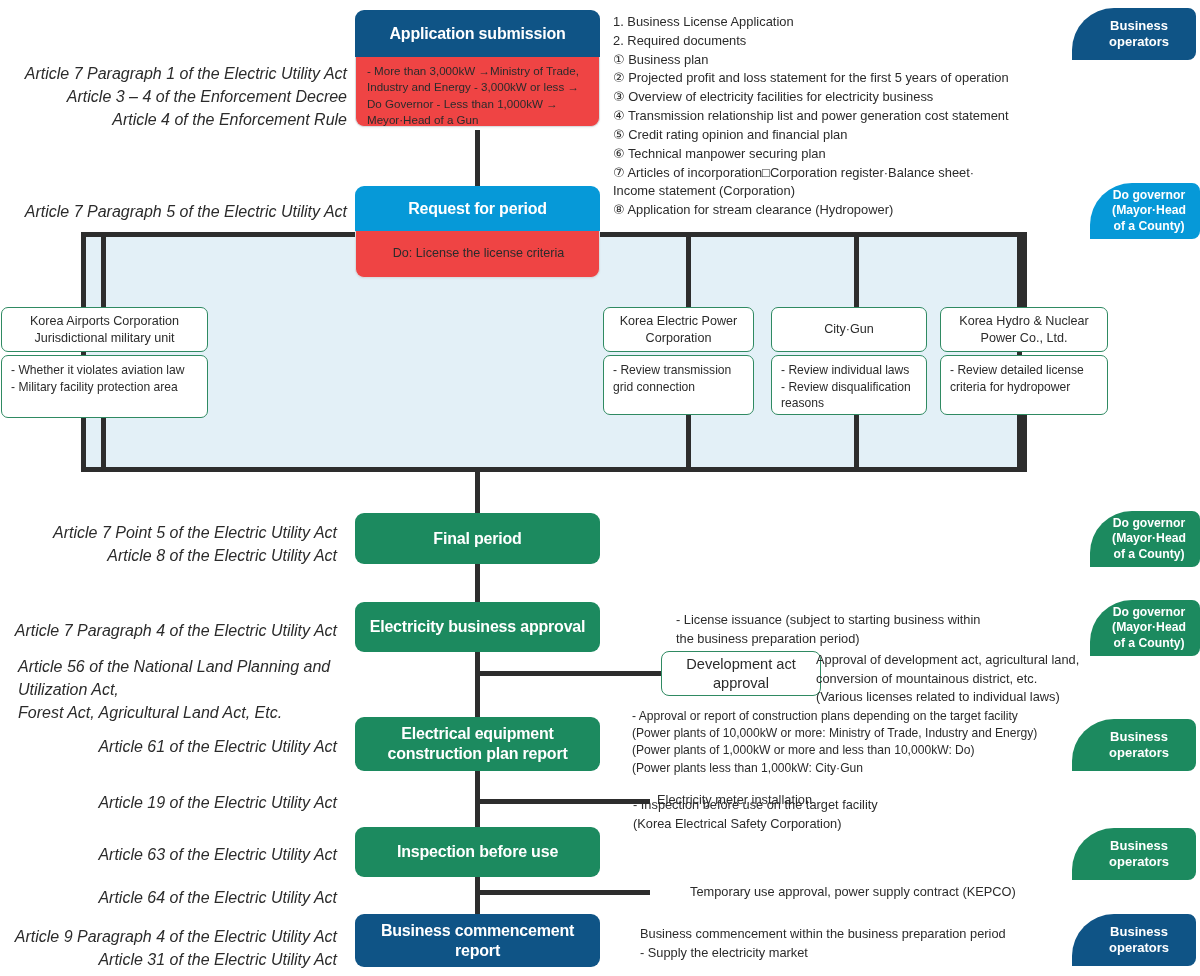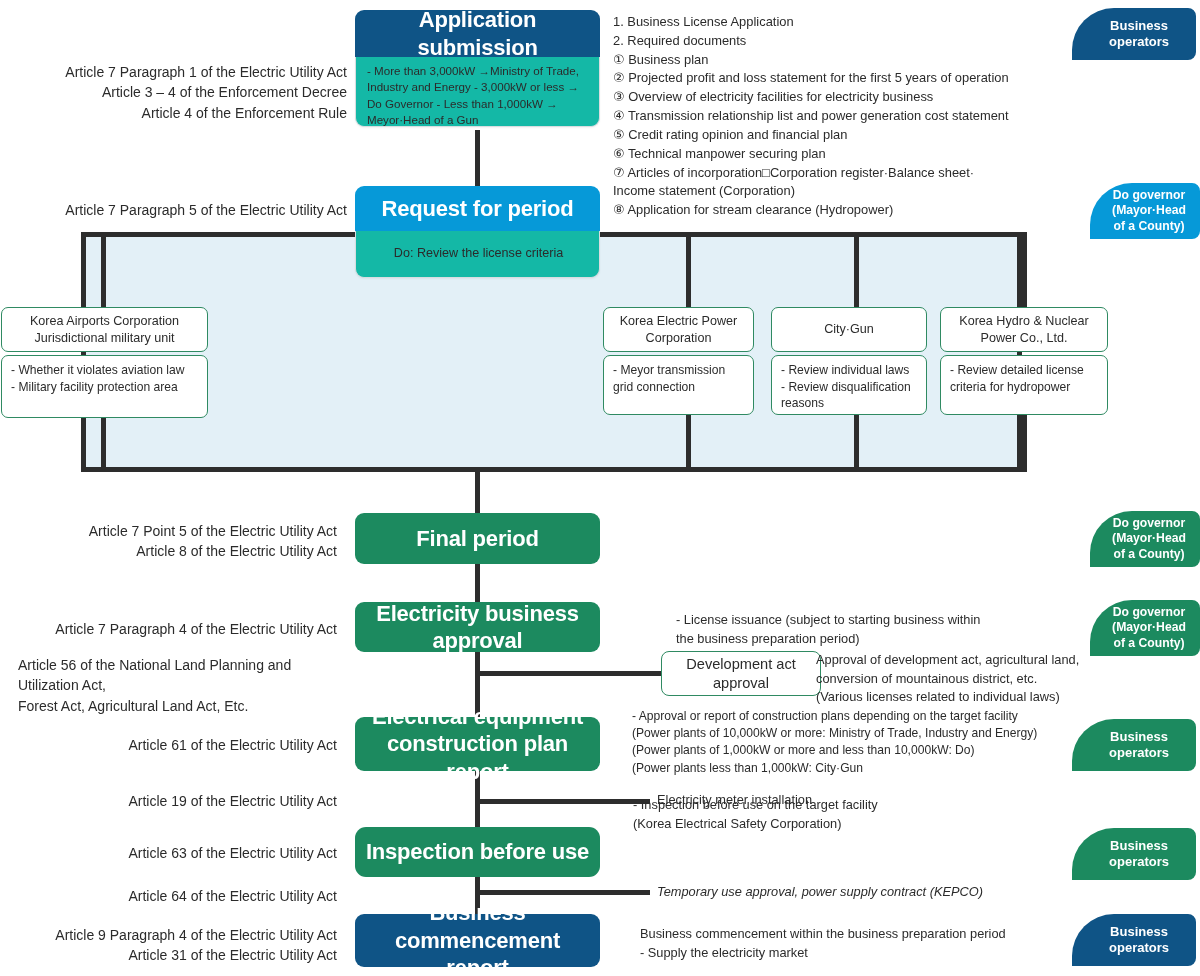--- a/index.html
+++ b/index.html
@@ -32,35 +32,35 @@
   .pbox{
     position:absolute;
     box-sizing:border-box;
     border-radius:9px;
     display:flex;
     align-items:center;
     justify-content:center;
     text-align:center;
     color:#fff;
     font-weight:bold;
-    font-size:22px;
+    font-size:16px;
     line-height:1.25;
     letter-spacing:-0.2px;
     padding:2px 6px;
   }
   .pbox.navy{background:#0f5486;}
   .pbox.cyan{background:#0699d8;}
   .pbox.green{background:#1c8a5f;}
   .pbox.flat-bottom{border-bottom-left-radius:0;border-bottom-right-radius:0;}
 
   
   .note{
     position:absolute;
     box-sizing:border-box;
-    background:#14b8a6;
+    background:#ef4444;
     border:1px solid #d8dde0;
     border-top:none;
     border-bottom-left-radius:9px;
     border-bottom-right-radius:9px;
     font-size:11.6px;
     line-height:1.42;
     color:#2b2b2b;
     padding:6px 9px 6px 11px;
     box-shadow:0 1px 2px rgba(0,0,0,0.05);
   }
@@ -115,24 +115,25 @@
     white-space:pre-line;
   }
   .badge.navy{background:#0f5486;}
   .badge.cyan{background:#0699d8;}
   .badge.green{background:#1c8a5f;}
 
   
   .refs{
     position:absolute;
     text-align:right;
-    font-size:14px;
+    font-size:16px;
     line-height:1.45;
     color:#2b2b2b;
     white-space:pre-line;
+    font-style:italic;
   }
   .refs.left{text-align:left;}
 
   
   .desc{
     position:absolute;
     text-align:left;
     font-size:12.8px;
     line-height:1.46;
     color:#2b2b2b;
@@ -223,34 +224,34 @@
     ④ Transmission relationship list and power generation cost statement
     ⑤ Credit rating opinion and financial plan
     ⑥ Technical manpower securing plan
     ⑦ Articles of incorporation□Corporation register·Balance sheet·
         Income statement (Corporation)
     ⑧ Application for stream clearance (Hydropower)</div>
 
   <div class="pbox cyan flat-bottom" style="left:355px;top:186px;width:245px;height:45px;">
     <span>Request for period</span>
   </div>
-  <div class="note centered" style="left:355px;top:231px;width:245px;height:47px;">Do: Review the license criteria</div>
+  <div class="note centered" style="left:355px;top:231px;width:245px;height:47px;">Do: License the license criteria</div>
   <div class="refs" style="left:10px;top:200px;width:337px;">Article 7 Paragraph 5 of the Electric Utility Act</div>
   <div class="badge cyan" style="left:1090px;top:183px;width:110px;height:56px;font-size:12.2px;padding-left:14px;">Do governor
 (Mayor·Head
 of a County)</div>
 
   <div class="card" style="left:1px;top:307px;width:207px;height:45px;">Korea Airports Corporation
 Jurisdictional military unit</div>
   <div class="card-body" style="left:1px;top:355px;width:207px;height:63px;">- Whether it violates aviation law
 - Military facility protection area</div>
 
   <div class="card" style="left:603px;top:307px;width:151px;height:45px;">Korea Electric Power
 Corporation</div>
-  <div class="card-body" style="left:603px;top:355px;width:151px;height:60px;">- Meyor transmission
+  <div class="card-body" style="left:603px;top:355px;width:151px;height:60px;">- Review transmission
    grid connection</div>
 
   <div class="card" style="left:771px;top:307px;width:156px;height:45px;">City·Gun</div>
   <div class="card-body" style="left:771px;top:355px;width:156px;height:60px;">- Review individual laws
 - Review disqualification
    reasons</div>
 
   <div class="card" style="left:940px;top:307px;width:168px;height:45px;">Korea Hydro &amp; Nuclear
 Power Co., Ltd.</div>
   <div class="card-body" style="left:940px;top:355px;width:168px;height:60px;">- Review detailed license
@@ -291,31 +292,31 @@
   <div class="desc small" style="left:632px;top:708px;width:450px;">- Approval or report of construction plans depending on the target facility
   (Power plants of 10,000kW or more: Ministry of Trade, Industry and Energy)
   (Power plants of 1,000kW or more and less than 10,000kW: Do)
   (Power plants less than 1,000kW: City·Gun</div>
   <div class="badge green" style="left:1072px;top:719px;width:124px;height:52px;">Business
 operators</div>
 
   <div class="refs" style="left:10px;top:791px;width:327px;">Article 19 of the Electric Utility Act</div>
   <div class="desc" style="left:657px;top:791px;width:360px;">Electricity meter installation</div>
 
-  <div class="pbox green" style="left:355px;top:827px;width:245px;height:50px;border-radius:11px;">
+  <div class="pbox green" style="left:355px;top:827px;width:245px;height:50px;">
     <span>Inspection before use</span>
   </div>
   <div class="refs" style="left:10px;top:843px;width:327px;">Article 63 of the Electric Utility Act</div>
   <div class="desc" style="left:633px;top:796px;width:400px;">- Inspection before use on the target facility
   (Korea Electrical Safety Corporation)</div>
   <div class="badge green" style="left:1072px;top:828px;width:124px;height:52px;">Business
 operators</div>
 
   <div class="refs" style="left:10px;top:886px;width:327px;">Article 64 of the Electric Utility Act</div>
-  <div class="desc" style="left:657px;top:883px;width:400px;font-style:italic;">Temporary use approval, power supply contract (KEPCO)</div>
+  <div class="desc" style="left:690px;top:883px;width:400px;">Temporary use approval, power supply contract (KEPCO)</div>
 
   <div class="pbox navy" style="left:355px;top:914px;width:245px;height:53px;">
     <span>Business commencement
 report</span>
   </div>
   <div class="refs" style="left:10px;top:925px;width:327px;">Article 9 Paragraph 4 of the Electric Utility Act
 Article 31 of the Electric Utility Act</div>
   <div class="desc" style="left:640px;top:925px;width:430px;">Business commencement within the business preparation period
 - Supply the electricity market</div>
   <div class="badge navy" style="left:1072px;top:914px;width:124px;height:52px;">Business

